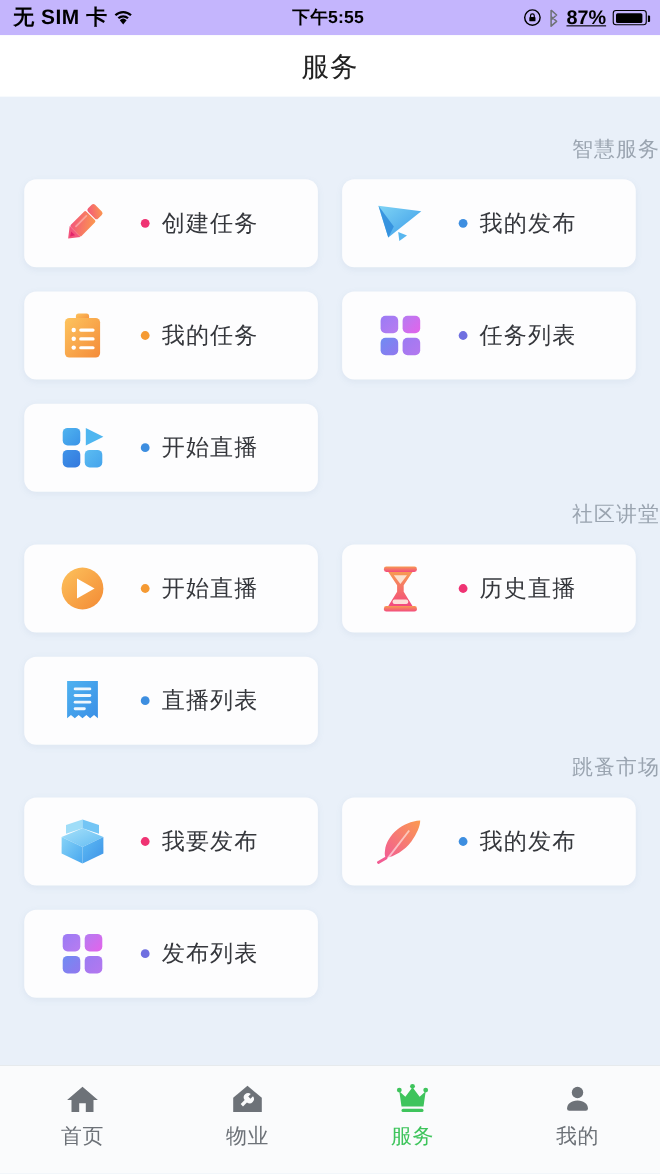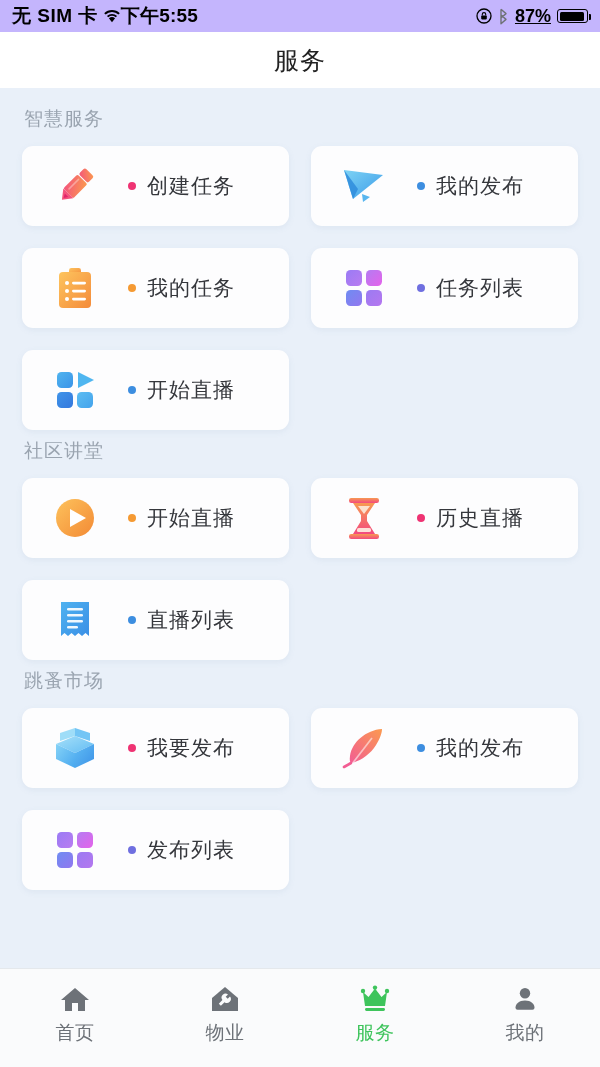--- a/index.html
+++ b/index.html
@@ -12,40 +12,40 @@
   .phone { position: relative; width: 600px; height: 1067px; display: flex; flex-direction: column; }
 
   
   .statusbar {
     height: 32px; background: #c4b5fd; flex: 0 0 32px;
     display: flex; align-items: center; padding: 0 12px;
     font-size: 19px; color: #000; font-weight: 700;
   }
   .sb-left { display: flex; align-items: baseline; gap: 5px; flex: 0 0 auto; }
   .sb-left .sim { font-size: 19px; letter-spacing: 0.5px; }
-  .sb-center { flex: 1 1 auto; text-align: left; font-size: 19px; letter-spacing: 0.2px; }
+  .sb-center { flex: 1 1 auto; text-align: center; font-size: 16px; letter-spacing: 0.2px; }
   .sb-right { display: flex; align-items: center; gap: 6px; flex: 0 0 auto; }
   .wifi-ico { display: inline-block; width: 18px; height: 14px; position: relative; top: 1px; }
   .rot-ico, .bt-ico { display: inline-block; }
   .batt { width: 31px; height: 14px; border: 1.6px solid #000; border-radius: 3px; position: relative; }
   .batt::after { content:""; position:absolute; right:-4px; top:4px; width:2.5px; height:6px; background:#000; border-radius:0 1px 1px 0;}
   .batt > i { position:absolute; left:1.5px; top:1.5px; bottom:1.5px; width: 85%; background:#000; border-radius:1.5px; display:block;}
   .pct { font-size: 18px; font-weight: 700; text-decoration: underline; }
 
   
   .titlebar {
     flex: 0 0 56px; background: #ffffff;
     display: flex; align-items: center; justify-content: center;
   }
   .titlebar .title { font-size: 25px; color: #222; letter-spacing: 1px; }
 
   
   .content {
-    flex: 1 1 auto; background: #e9f0f9; padding: 18px 0 0 0;
-    overflow: hidden; position: relative;
+    flex: 1 1 auto; background: #e9f0f9; padding: 35px 0 0 0;
+    overflow: hidden; position: relative; text-align: right;
   }
   .section-label {
     font-size: 19px; color: #9aa4b0; padding: 0 0 0 24px; margin: 0 0 14px 0;
     letter-spacing: 1px;
   }
   .section + .section { margin-top: 8px; }
 
   .grid { display: flex; flex-wrap: wrap; padding: 0 22px; gap: 22px 22px; }
   .card {
     width: 267px; height: 80px; background: #fdfdfe; border-radius: 11px;

